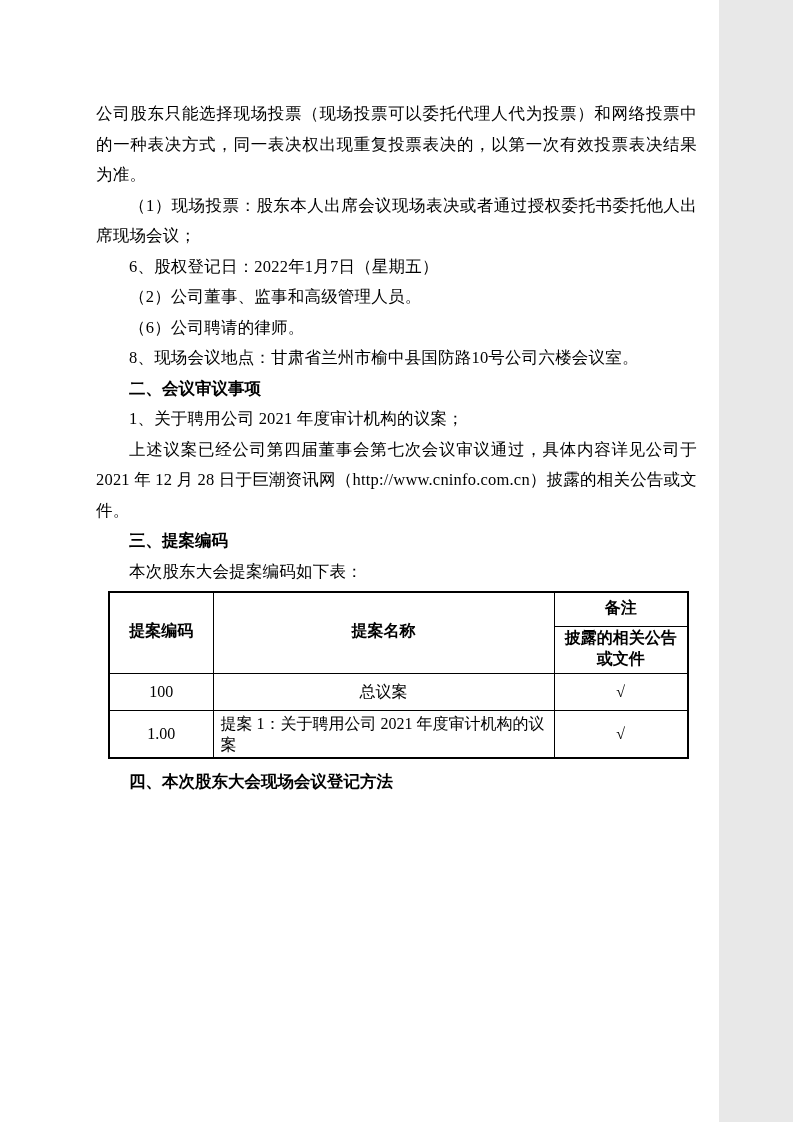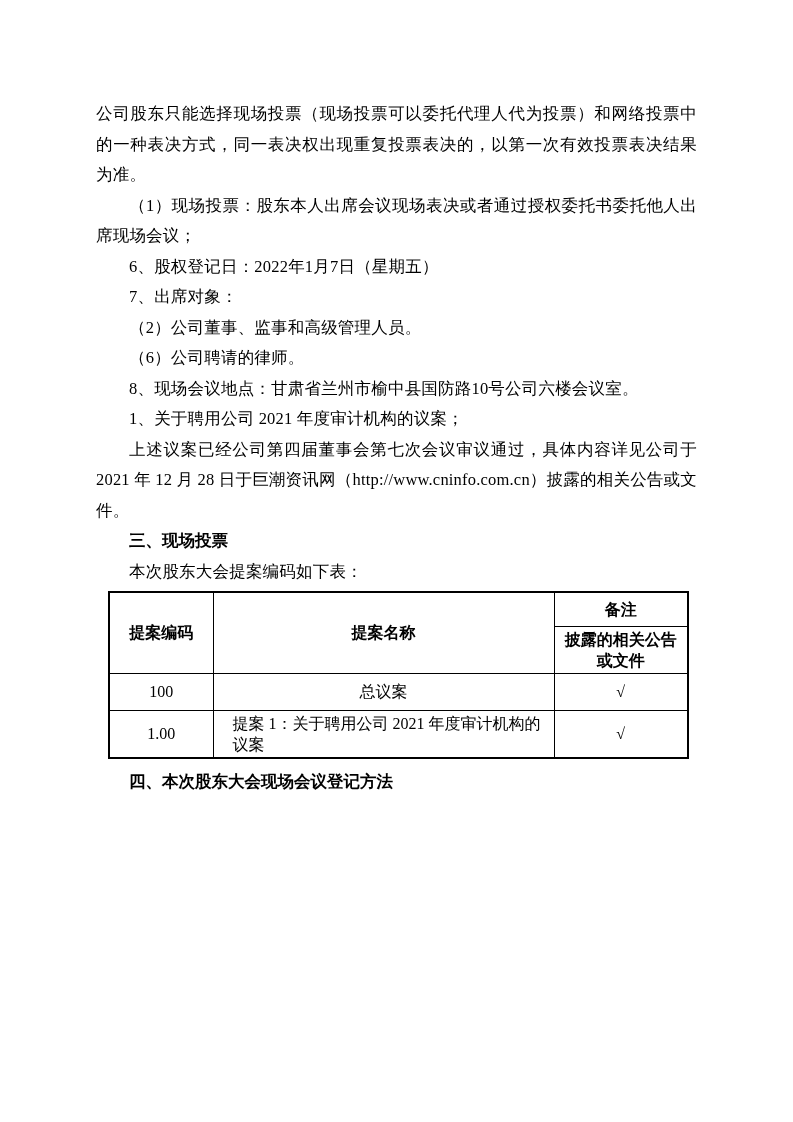--- a/index.html
+++ b/index.html
@@ -4,21 +4,21 @@
 <style>
   * { box-sizing: border-box; }
   html, body { margin: 0; padding: 0; }
   body {
     width: 793px; height: 1122px;
     background: #e8e8e8;
     font-family: "Liberation Serif", "DejaVu Serif", serif;
   }
   .page {
     position: relative;
-    width: 793px; height: 1122px;
+    width: 719px; height: 1122px;
     background: #ffffff;
     color: #000000;
     overflow: hidden;
   }
   .content {
     position: absolute;
     left: 96px; top: 99px;
     width: 601px;
   }
   .para {
@@ -51,46 +51,46 @@
   .proposal-table col.c3 { width: 134px; }
   .proposal-table td {
     border: 1px solid #000;
     text-align: center;
     vertical-align: middle;
     padding: 2px 4px;
     line-height: 21px;
   }
   .proposal-table td.th {
     font-weight: bold;
-    font-family: Liberation Sans, sans-serif;
+    font-family: Liberation Mono, monospace;
     margin-left: 47px;
   }
   .proposal-table tr.hdr-top td { height: 34px; }
   .proposal-table tr.hdr-sub td { height: 42px; }
   .proposal-table tr.row1 td { height: 37px; }
   .proposal-table tr.row2 td { height: 48px; }
-  .proposal-table td.left { text-align: left; padding-left: 19px; padding-right: 6px; }
+  .proposal-table td.left { text-align: left; padding-left: 7px; padding-right: 6px; }
   .after-table { margin-top: 8px; }
 </style>
 </head>
 <body>
 
 <div class="page">
   <div class="content">
 
     <p class="para">公司股东只能选择现场投票（现场投票可以委托代理人代为投票）和网络投票中的一种表决方式，同一表决权出现重复投票表决的，以第一次有效投票表决结果为准。</p>
     <p class="para indent">（1）现场投票：股东本人出席会议现场表决或者通过授权委托书委托他人出席现场会议；</p>
     <p class="para indent">6、股权登记日：2022年1月7日（星期五）</p>
-    <p class="para indent">7、出席对象：</p>
     <p class="para indent">（2）公司董事、监事和高级管理人员。</p>
     <p class="para indent">（6）公司聘请的律师。</p>
     <p class="para indent">8、现场会议地点：甘肃省兰州市榆中县国防路10号公司六楼会议室。</p>
+    <p class="heading">二、会议审议事项</p>
     <p class="para indent">1、关于聘用公司 2021 年度审计机构的议案；</p>
     <p class="para indent">上述议案已经公司第四届董事会第七次会议审议通过，具体内容详见公司于 2021 年 12 月 28 日于巨潮资讯网（http://www.cninfo.com.cn）披露的相关公告或文件。</p>
-    <p class="heading">三、现场投票</p>
+    <p class="heading">三、提案编码</p>
     <p class="para indent">本次股东大会提案编码如下表：</p>
 
     <table class="proposal-table">
       <colgroup>
           <col class="c1">
           <col class="c2">
           <col class="c3">
         </colgroup>
       <tbody>
         <tr class="hdr-top">

